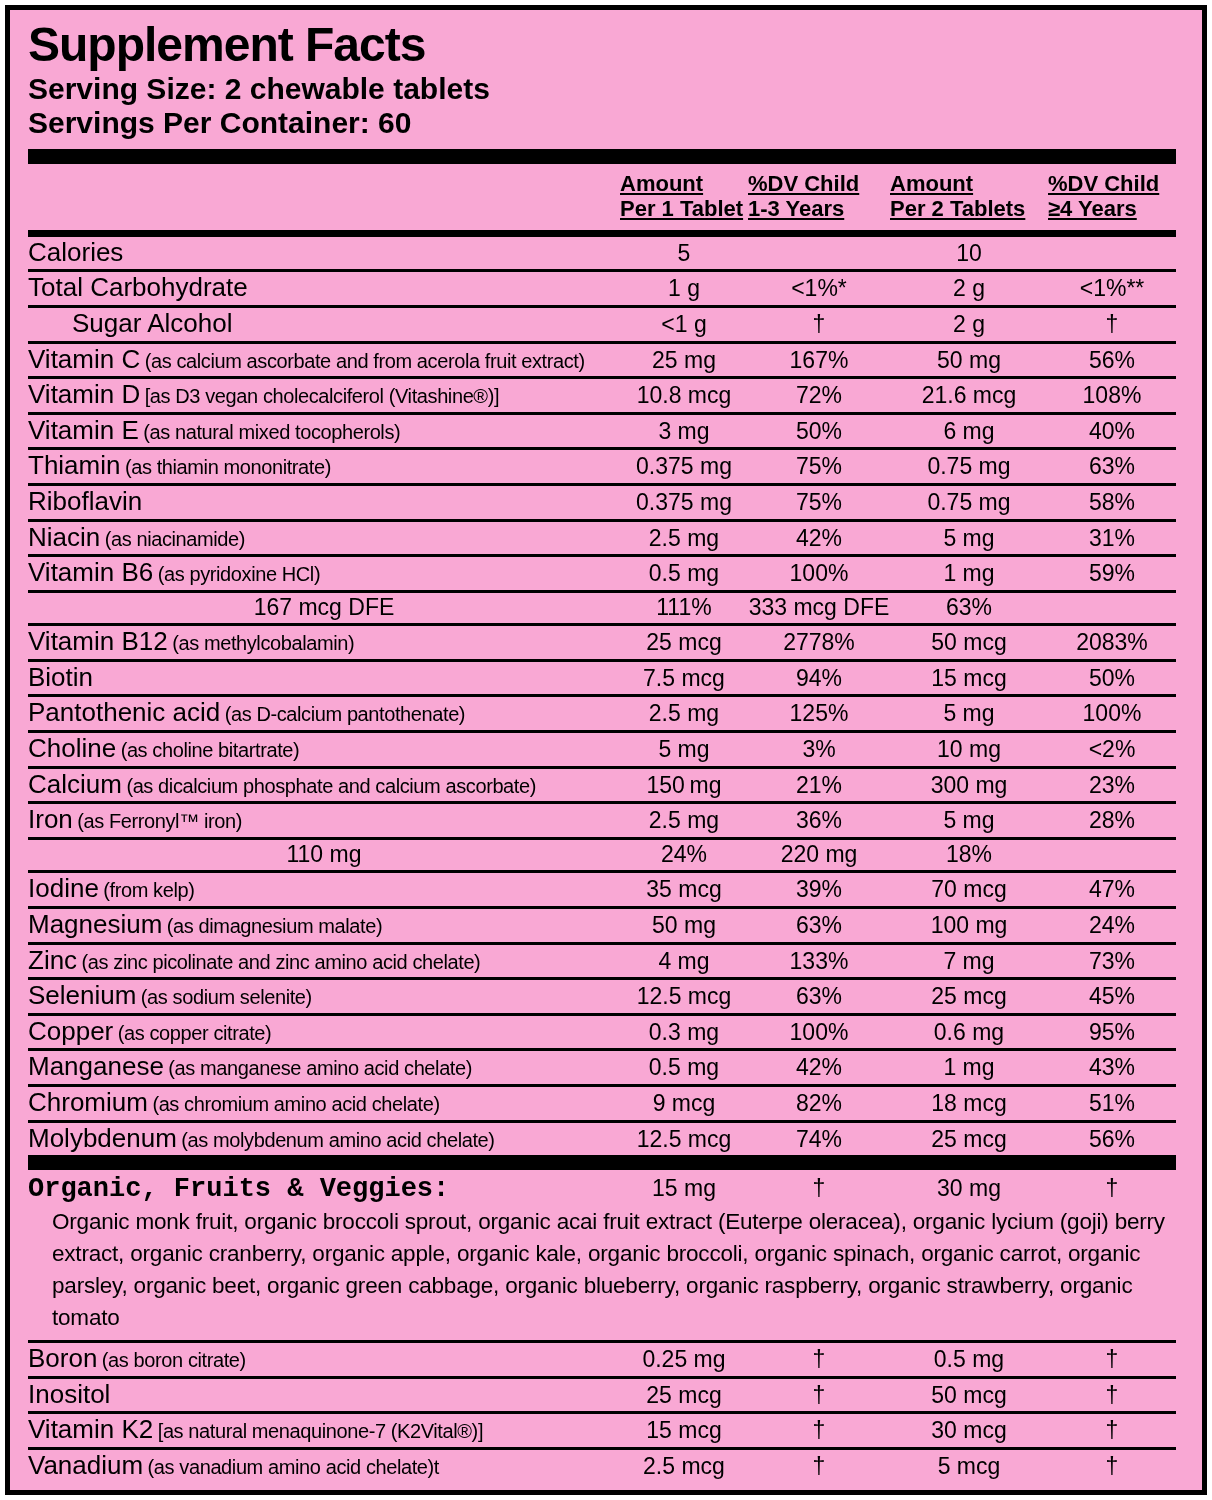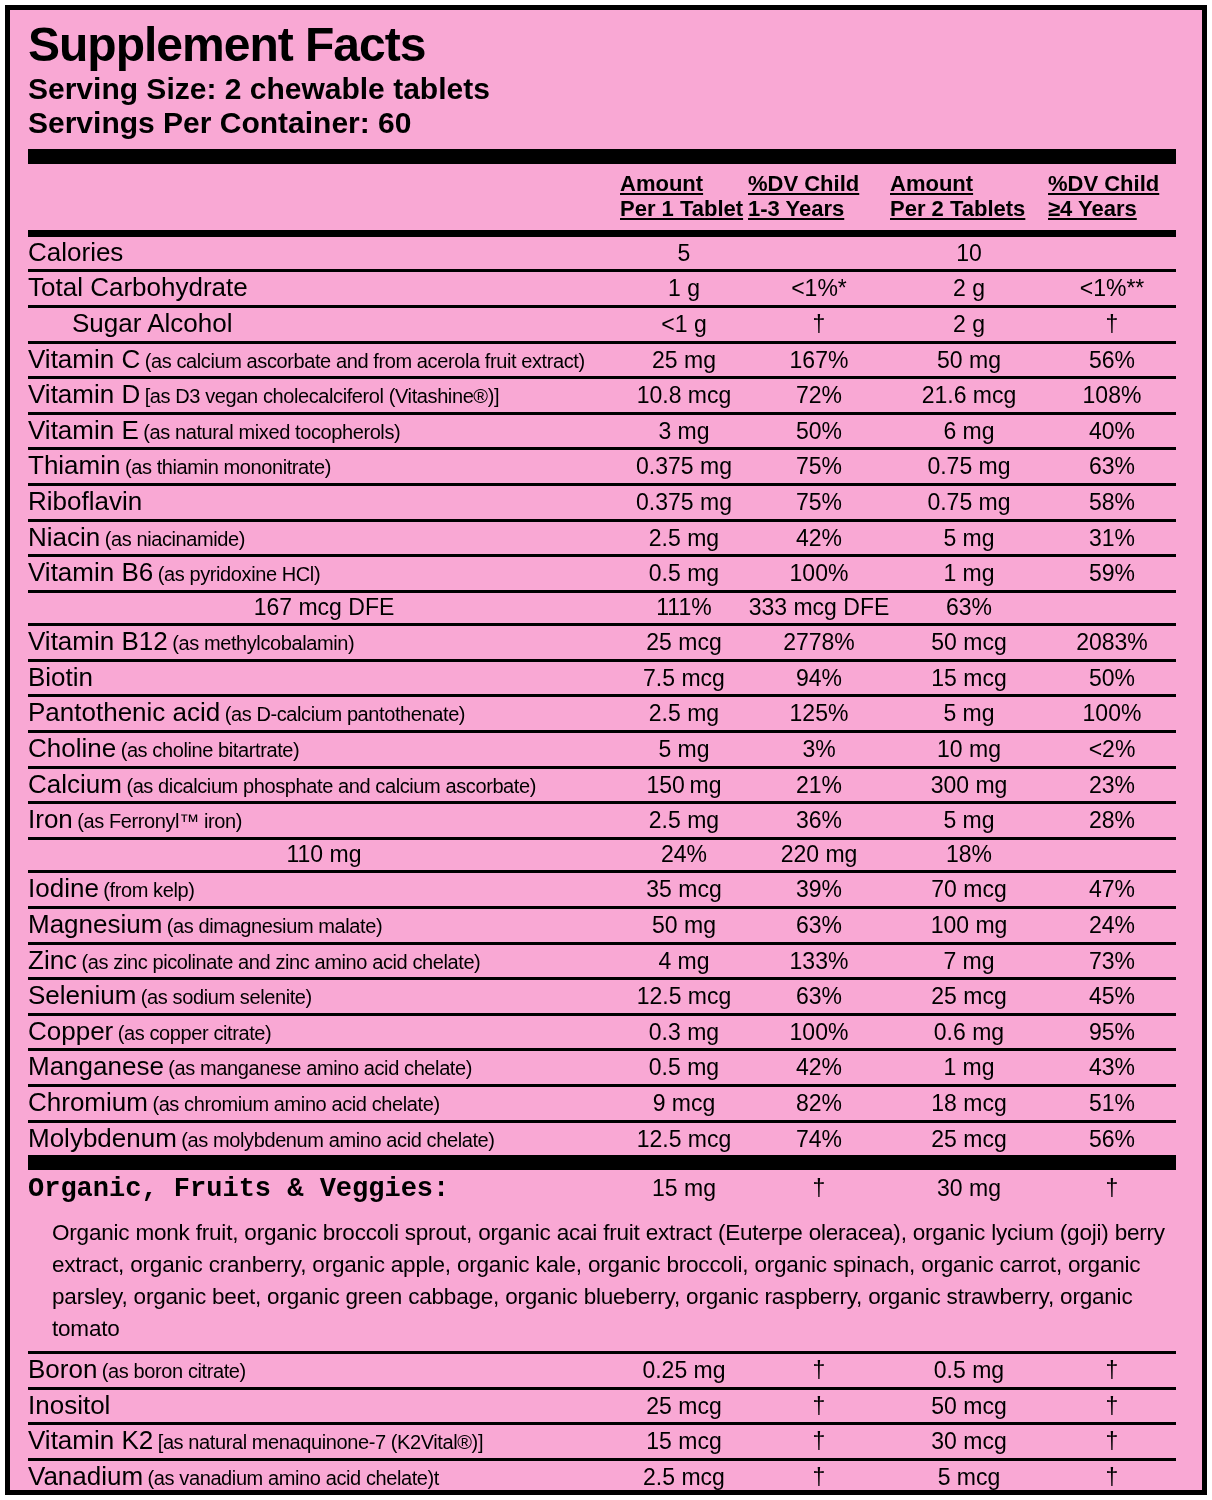--- a/index.html
+++ b/index.html
@@ -18,21 +18,21 @@
   .rows2 .row{border-top:3px solid #000;padding:1px 0 2px 0;}
   .row .name{line-height:1.08;}
   .nm{font-size:26px;}
   .ql{font-size:20px;letter-spacing:-0.4px;margin-top:44px;}
   .val{font-size:23px;text-align:center;white-space:nowrap;line-height:1.2;}
   .row.indent .name{padding-left:44px;}
   .cont{font-size:21px;padding-left:32px;line-height:1.25;}
   .bar.mt{margin-top:9px;}
   .organic-head{padding:4px 0 0 0;}
   .organic-head .nm{font-size:27px;font-weight:bold;font-family:Liberation Mono, monospace;}
-  .organic-desc{font-size:22.5px;line-height:1.42;padding:2px 0 6px 24px;letter-spacing:-0.2px;margin-top:11px;}
+  .organic-desc{font-size:22.5px;line-height:1.42;padding:2px 0 6px 24px;letter-spacing:-0.2px;}
 </style>
 </head>
 <body>
 
 <div class="label">
 
   <div class="title">Supplement Facts</div>
   <div class="sub">Serving Size: 2 chewable tablets</div>
   <div class="sub">Servings Per Container: 60</div>
 

